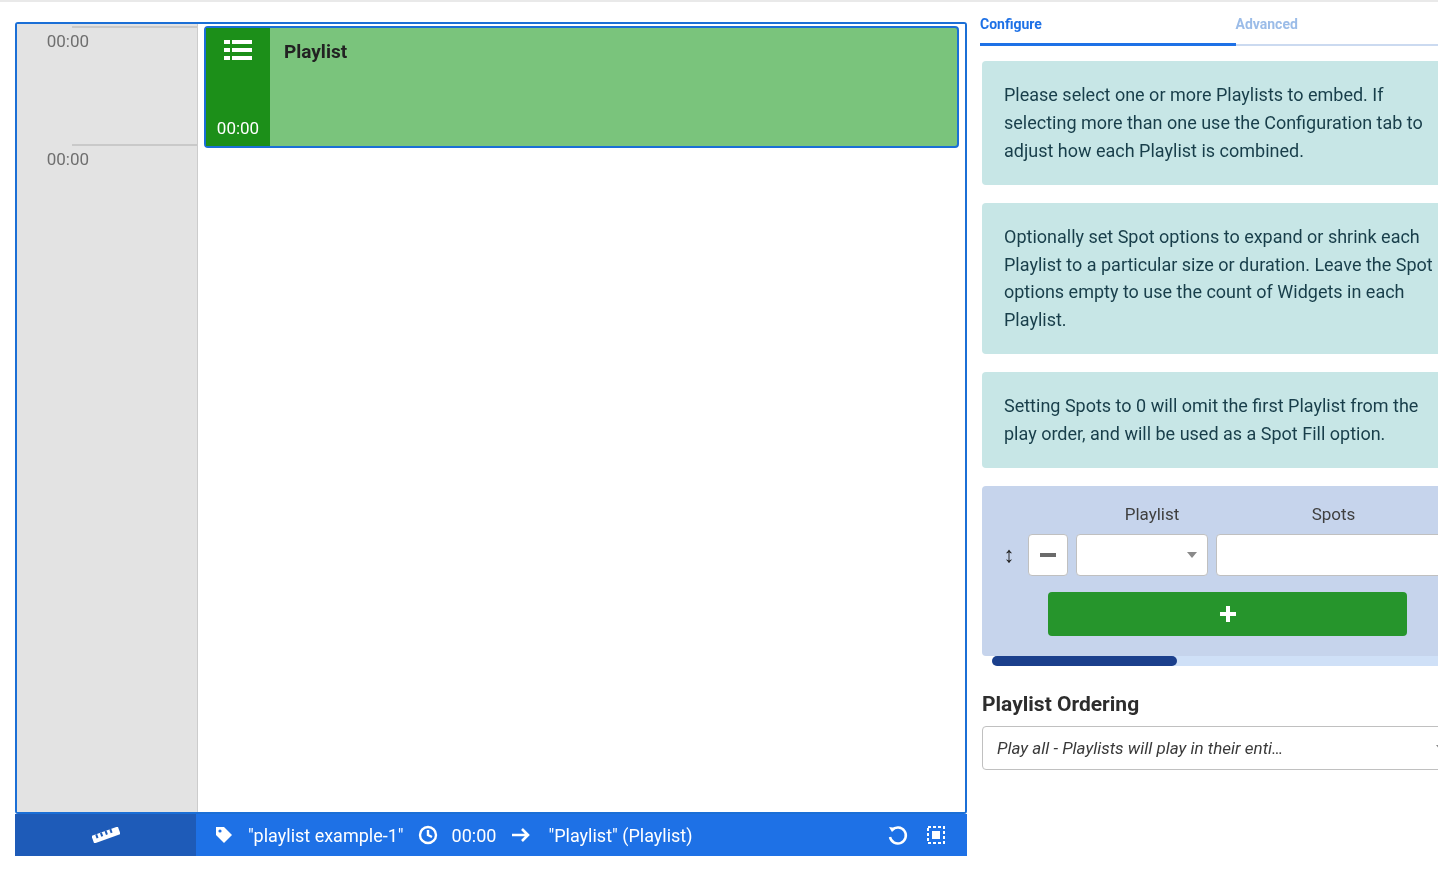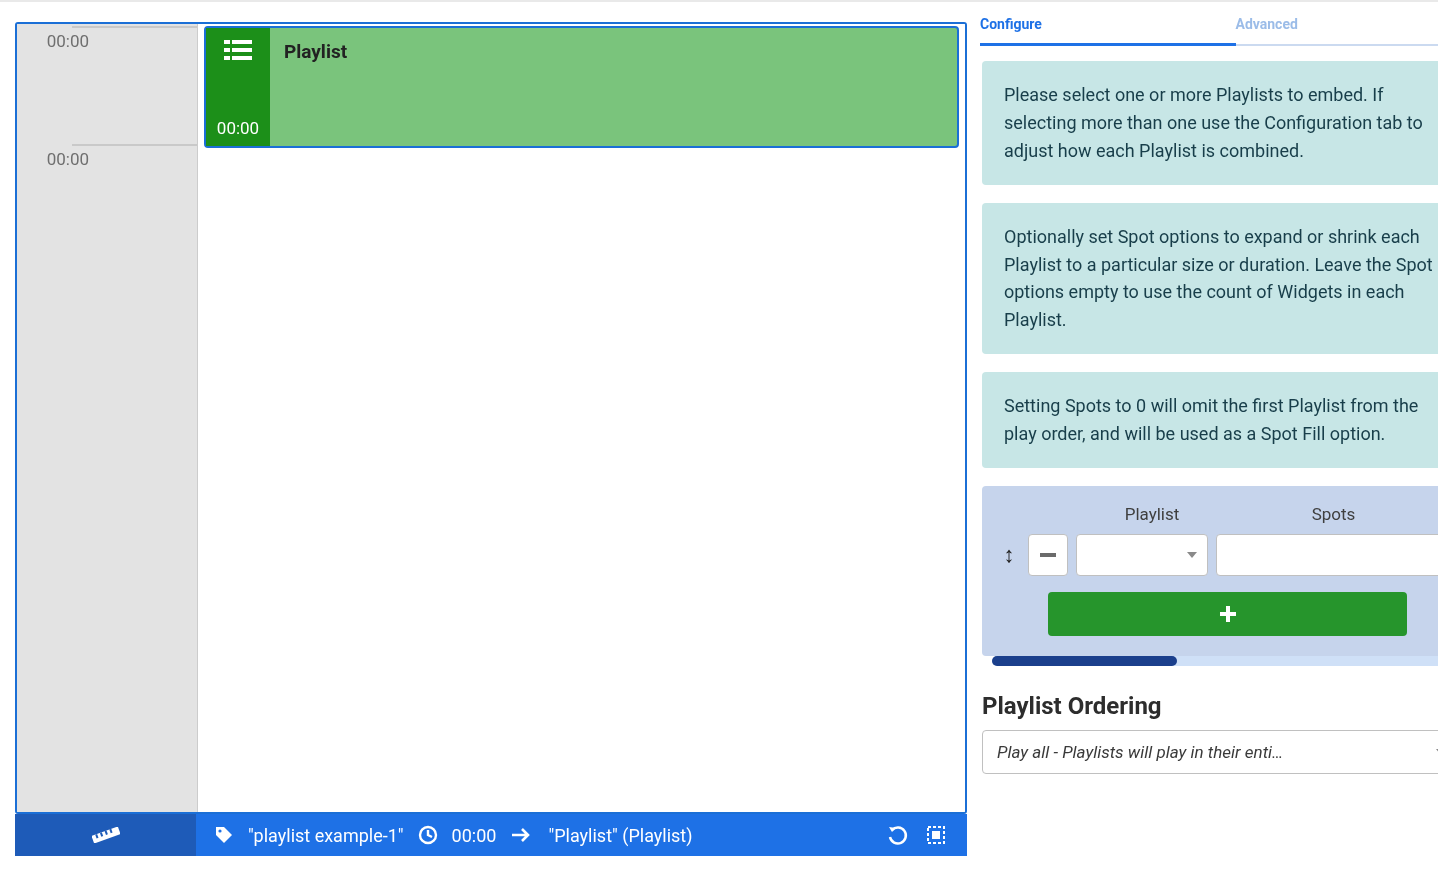--- a/index.html
+++ b/index.html
@@ -268,21 +268,21 @@
       background: #1b3f8c;
       border-radius: 5px;
     }
     .section-title-row {
       display: flex;
       align-items: center;
       justify-content: space-between;
       margin: 36px 22px 10px 2px;
     }
     .section-title {
-      font-size: 24px;
+      font-size: 21px;
       font-weight: 700;
       color: #2d2d2d;
     }
     .ordering-select {
       margin: 0 22px 0 2px;
       height: 44px;
       background: #fff;
       border: 1px solid #c0c0c0;
       border-radius: 4px;
       display: flex;

